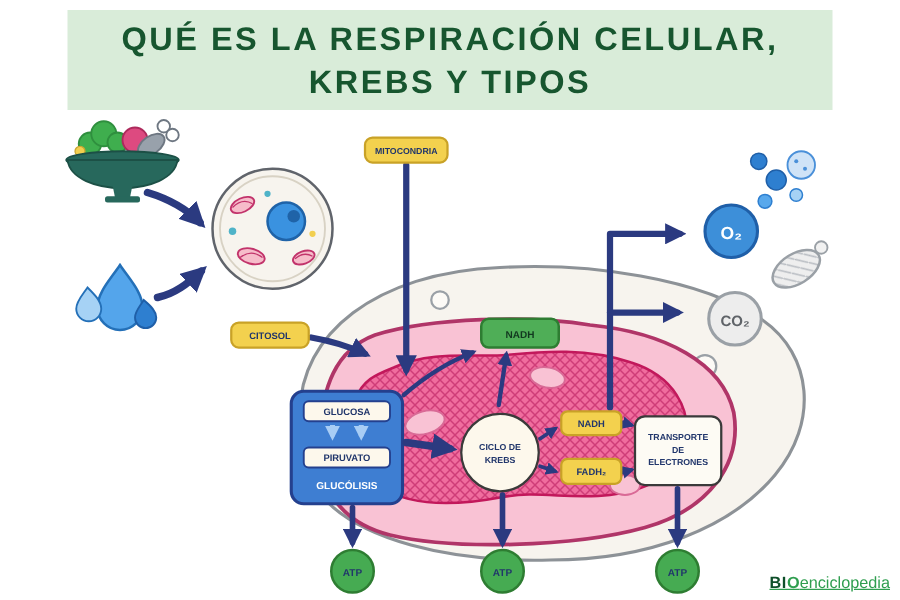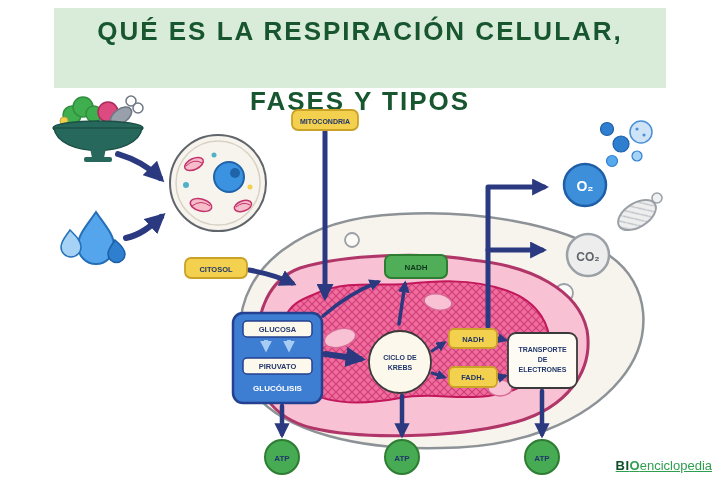--- a/index.html
+++ b/index.html
@@ -1,35 +1,35 @@
 <!DOCTYPE html>
 <html><head>
 <meta charset="utf-8">
 <style>
   html,body{margin:0;padding:0;background:#ffffff;}
   .stage{position:relative;width:720px;height:480px;background:#ffffff;overflow:hidden;
          font-family:"Liberation Sans",sans-serif;}
   .title-band{position:absolute;left:54px;top:8px;width:612px;height:80px;background:#d9ecd9;
               display:flex;flex-direction:column;align-items:center;justify-content:center;gap:2px;}
   .title-line{color:#17562f;font-weight:bold;font-size:26px;letter-spacing:2px;line-height:1.25;
-              text-align:center;white-space:nowrap;margin-top:36px;}
+              text-align:center;white-space:nowrap;}
   svg.diagram{position:absolute;left:0;top:88px;display:block;}
   svg text{font-family:"Liberation Sans",sans-serif;}
   .logo{position:absolute;right:8px;bottom:8px;font-size:13px;color:#2f9e4f;line-height:1;text-decoration:underline;}
   .logo .b{font-weight:bold;color:#0e4f2a;letter-spacing:.5px;}
   .logo .o{font-weight:bold;color:#2f9e4f;}
 </style>
 </head>
 <body>
 
 <div class="stage">
 
   <div class="title-band">
     <div class="title-line">QUÉ ES LA RESPIRACIÓN CELULAR,</div>
-    <div class="title-line">FASES Y TIPOS</div>
+    <div class="title-line">KREBS Y TIPOS</div>
   </div>
 
   <svg class="diagram" width="720" height="392" viewBox="0 0 720 392">
     <defs>
       <marker id="ahNavy" viewBox="0 0 10 10" refX="7" refY="5" markerWidth="3.4" markerHeight="3.4" orient="auto-start-reverse">
         <path d="M0 0 L10 5 L0 10 Z" fill="#2b3a80"></path>
       </marker>
       <marker id="ahLight" viewBox="0 0 10 10" refX="7" refY="5" markerWidth="3" markerHeight="3" orient="auto-start-reverse">
         <path d="M0 0 L10 5 L0 10 Z" fill="#a8cdf5"></path>
       </marker>

